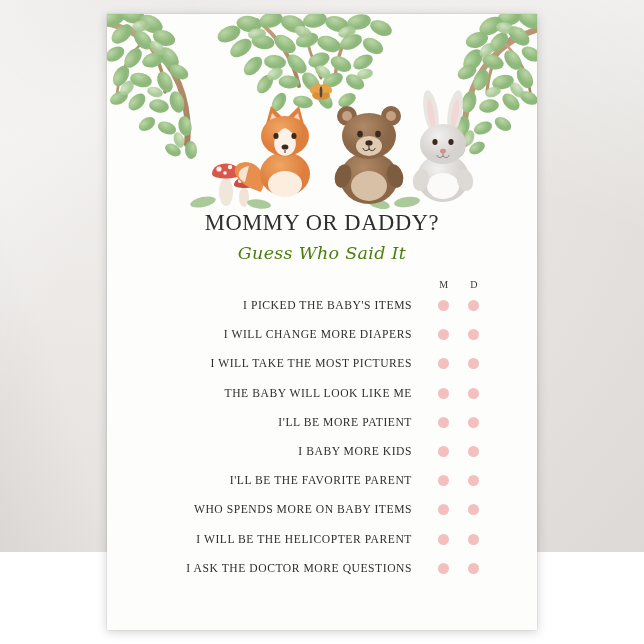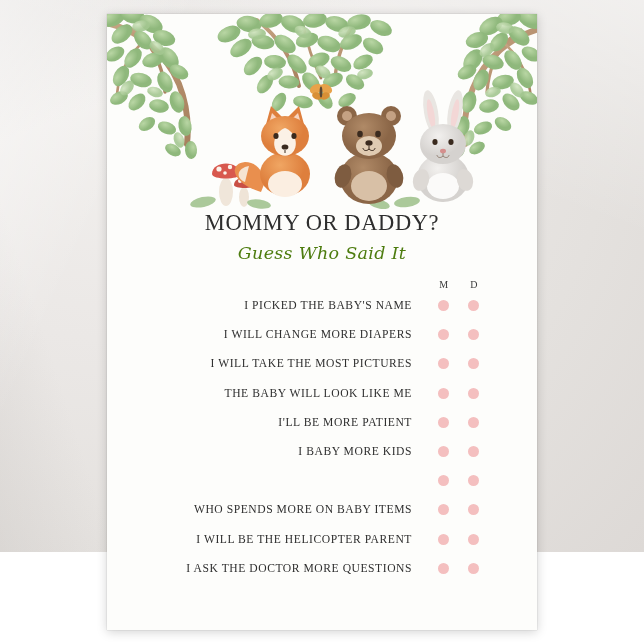--- a/index.html
+++ b/index.html
@@ -378,21 +378,21 @@
     </div>
 
     <div class="col-heads">
       <span class="col-head m">M</span>
       <span class="col-head d">D</span>
     </div>
 
     <div class="rows">
 
       <div class="row">
-        <span class="q-text">I PICKED THE BABY'S NAME</span>
+        <span class="q-text">I PICKED THE BABY'S ITEMS</span>
         <span class="dot m"></span>
         <span class="dot d"></span>
       </div>
 
 
       <div class="row">
         <span class="q-text">I WILL CHANGE MORE DIAPERS</span>
         <span class="dot m"></span>
         <span class="dot d"></span>
       </div>
@@ -415,20 +415,21 @@
         <span class="dot d"></span>
       </div>
 
       <div class="row">
         <span class="q-text">I BABY MORE KIDS</span>
         <span class="dot m"></span>
         <span class="dot d"></span>
       </div>
 
       <div class="row">
+        <span class="q-text">I'LL BE THE FAVORITE PARENT</span>
         <span class="dot m"></span>
         <span class="dot d"></span>
       </div>
 
       <div class="row">
         <span class="q-text">WHO SPENDS MORE ON BABY ITEMS</span>
         <span class="dot m"></span>
         <span class="dot d"></span>
       </div>
 

